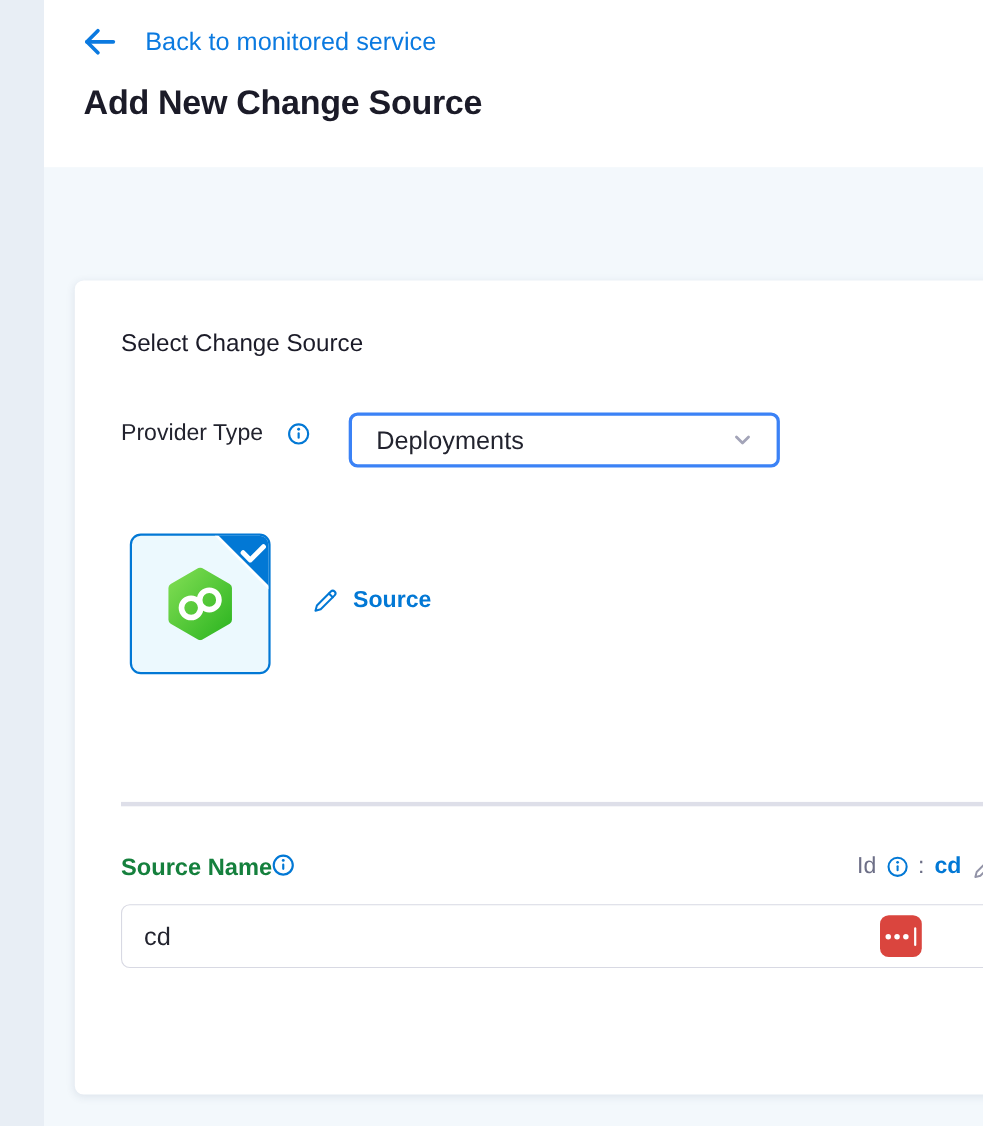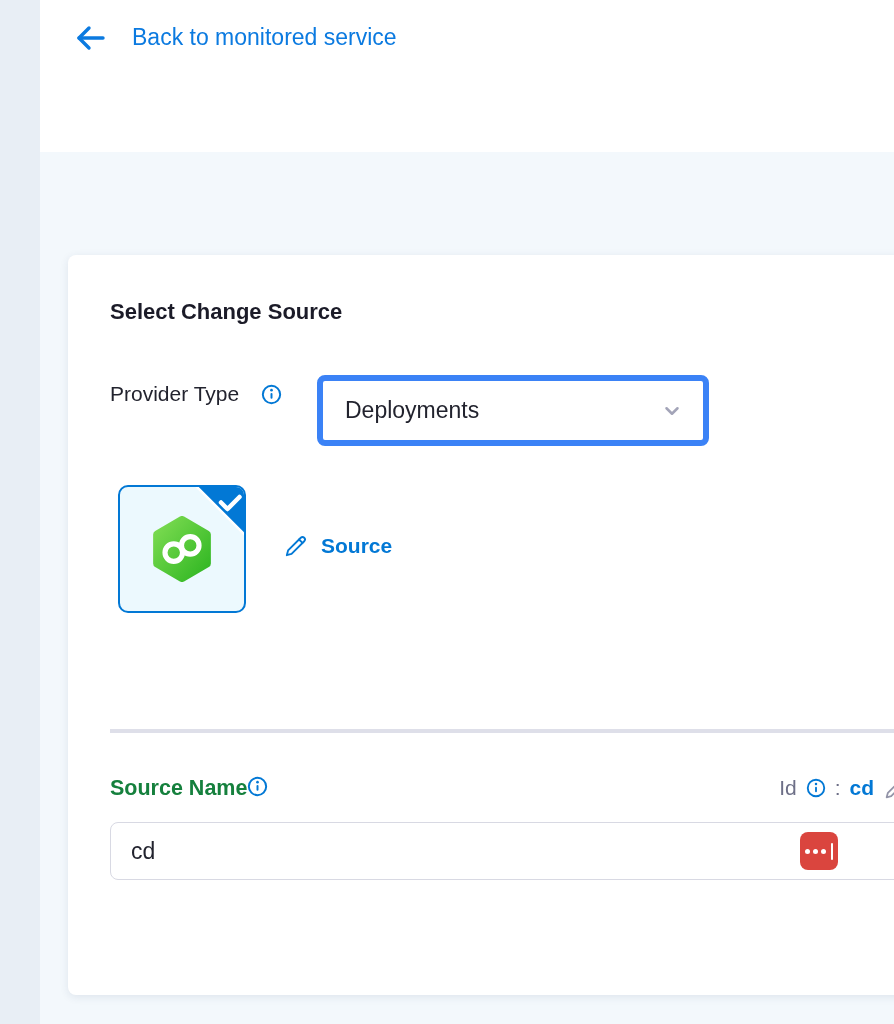--- a/index.html
+++ b/index.html
@@ -27,30 +27,30 @@
     font-size:25px; font-weight:700; color:#1b1b28;
   }
   
   .card {
     position:absolute; left:28px; top:255px; right:0; height:740px;
     background:#ffffff; border-radius:8px 0 0 8px;
     box-shadow:0 2px 8px rgba(40,60,100,.10);
   }
   .card-subtitle {
     position:absolute; left:42px; top:44px;
-    font-size:22px; font-weight:700; color:#1b1b28;
+    font-size:22px; font-weight:400; color:#1b1b28;
   }
   .provider-label-row {
     position:absolute; left:42px; top:127px; display:flex; align-items:center; gap:22px;
     font-size:21px; color:#22232e;
   }
   .info-icon { color:#0278d5; display:inline-flex; cursor:pointer; }
   .dropdown {
-    position:absolute; left:249px; top:120px; width:392px; height:71px;
-    border:6px solid #3b82f6; border-radius:8px; background:#fff;
+    position:absolute; left:249px; top:120px; width:392px; height:50px;
+    border:3px solid #3b82f6; border-radius:8px; background:#fff;
     display:flex; align-items:center; justify-content:space-between;
     padding:0 20px 0 22px; font-size:23px; color:#22232e; cursor:pointer;
   }
   
   .tile {
     position:absolute; left:50px; top:230px; width:128px; height:128px;
     border:2px solid #0278d5; border-radius:10px; background:#ecf9fe;
     overflow:hidden; cursor:pointer;
   }
   .tile-corner { position:absolute; top:-1px; right:-1px; }
@@ -100,20 +100,21 @@
   <div class="header">
     <a class="back-link">
       <span style="display:inline-flex;">
         <svg width="30" height="26" viewBox="0 0 30 26" fill="none" stroke="#0b7ae0" stroke-width="3.4" stroke-linecap="round" stroke-linejoin="round">
           <path d="M13 3 L3 13 L13 23"></path>
             <path d="M3 13 H27"></path>
         </svg>
       </span>
       <span>Back to monitored service</span>
     </a>
+    <h1 class="page-title">Add New Change Source</h1>
   </div>
 
 
   <div class="card">
 
     <h3 class="card-subtitle">Select Change Source</h3>
 
     <div class="provider-label-row">
       <span>Provider Type</span>
       <span class="info-icon">

